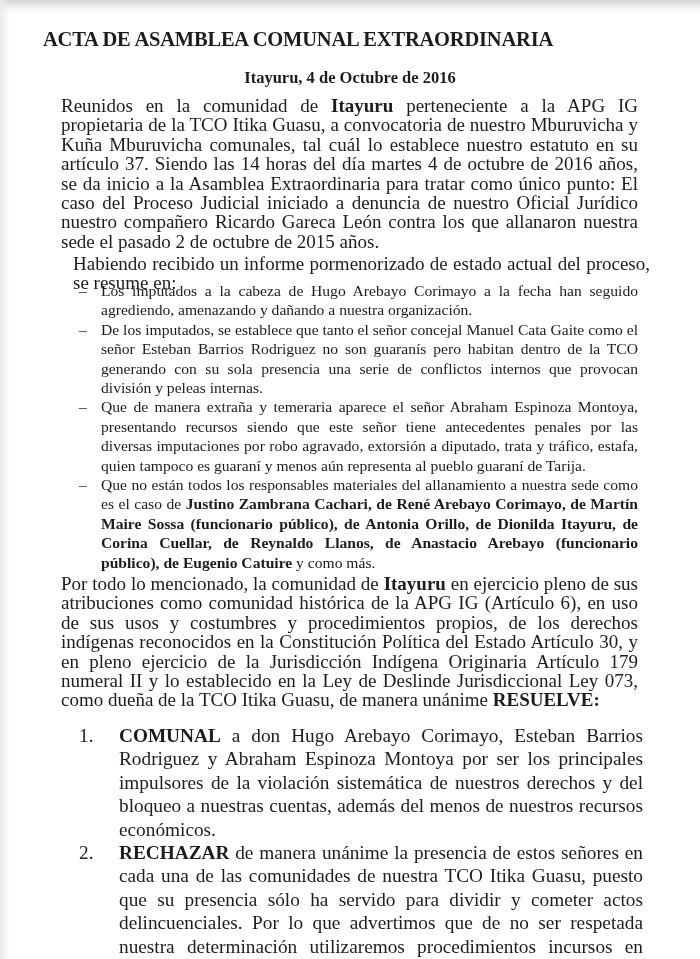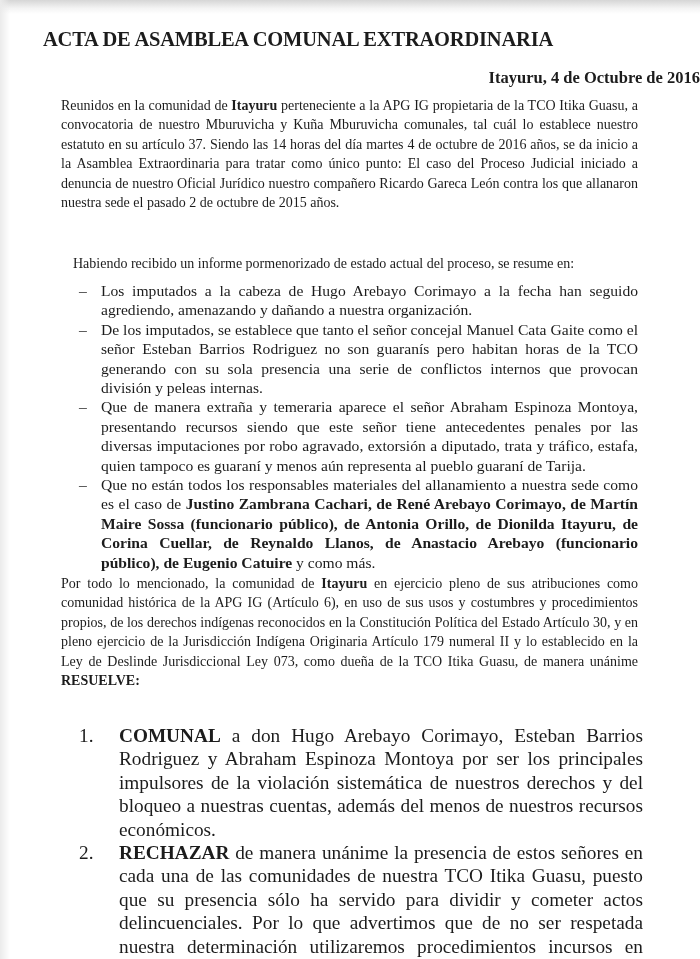--- a/index.html
+++ b/index.html
@@ -17,26 +17,26 @@
   .scan-left {
     position: absolute; left: 0; top: 0; width: 10px; height: 959px;
     background: linear-gradient(90deg, #ebebeb, rgba(255,255,255,0));
   }
   .page { position: absolute; left: 0; top: 0; width: 700px; }
   .title {
     position: absolute; top: 28px; left: 0; width: 596px; text-align: center;
     font-weight: bold; font-size: 20.5px; letter-spacing: -0.2px;
   }
   .subtitle {
-    position: absolute; top: 68px; left: 0; width: 700px; text-align: right;
+    position: absolute; top: 68px; left: 0; width: 700px; text-align: center;
     font-weight: bold; font-size: 16.5px;
   }
   .para {
     position: absolute; left: 61px; width: 577px;
-    font-size: 14px; line-height: 19.4px; text-align: justify;
+    font-size: 19px; line-height: 19.4px; text-align: justify;
   }
   .p1 { top: 96px; }
   .p2 { top: 242px; }
   ul.bullets {
     position: absolute; left: 101px; top: 281px; width: 537px;
     margin: 0; padding: 0; list-style: none;
     font-size: 15.6px; line-height: 19.4px; text-align: justify;
   }
   ul.bullets li { position: relative; margin: 0; }
   ul.bullets li .dash {
@@ -67,21 +67,21 @@
 
   <p class="para p2" style="margin:12px">Habiendo recibido un informe pormenorizado de estado actual del proceso, se resume en:</p>
 
   <ul class="bullets">
     <li>
       <span class="dash">–</span>
       <span>Los imputados a la cabeza de Hugo Arebayo Corimayo a la fecha han seguido agrediendo, amenazando y dañando a nuestra organización.</span>
     </li>
     <li>
       <span class="dash">–</span>
-      <span>De los imputados, se  establece que tanto el señor concejal Manuel Cata Gaite como el señor Esteban Barrios Rodriguez no son guaranís pero habitan horas de la TCO generando con su sola presencia una serie de conflictos internos que provocan división y peleas internas.</span>
+      <span>De los imputados, se  establece que tanto el señor concejal Manuel Cata Gaite como el señor Esteban Barrios Rodriguez no son guaranís pero habitan dentro de la TCO generando con su sola presencia una serie de conflictos internos que provocan división y peleas internas.</span>
     </li>
     <li>
       <span class="dash">–</span>
       <span>Que de manera extraña y temeraria aparece el señor Abraham Espinoza Montoya, presentando recursos siendo que este señor tiene antecedentes penales por las diversas imputaciones por robo agravado, extorsión a diputado, trata y tráfico, estafa, quien tampoco es guaraní y menos aún representa al pueblo guaraní de Tarija.</span>
     </li>
     <li>
       <span class="dash">–</span>
       <span>Que no están todos los responsables materiales del allanamiento a nuestra sede como es el caso de </span><b>Justino Zambrana Cachari, de René Arebayo Corimayo, de Martín Maire Sossa (funcionario público), de Antonia Orillo, de Dionilda Itayuru, de Corina Cuellar, de Reynaldo Llanos, de Anastacio Arebayo (funcionario público), de Eugenio Catuire</b><span> y como más.</span>
     </li>
   </ul>

